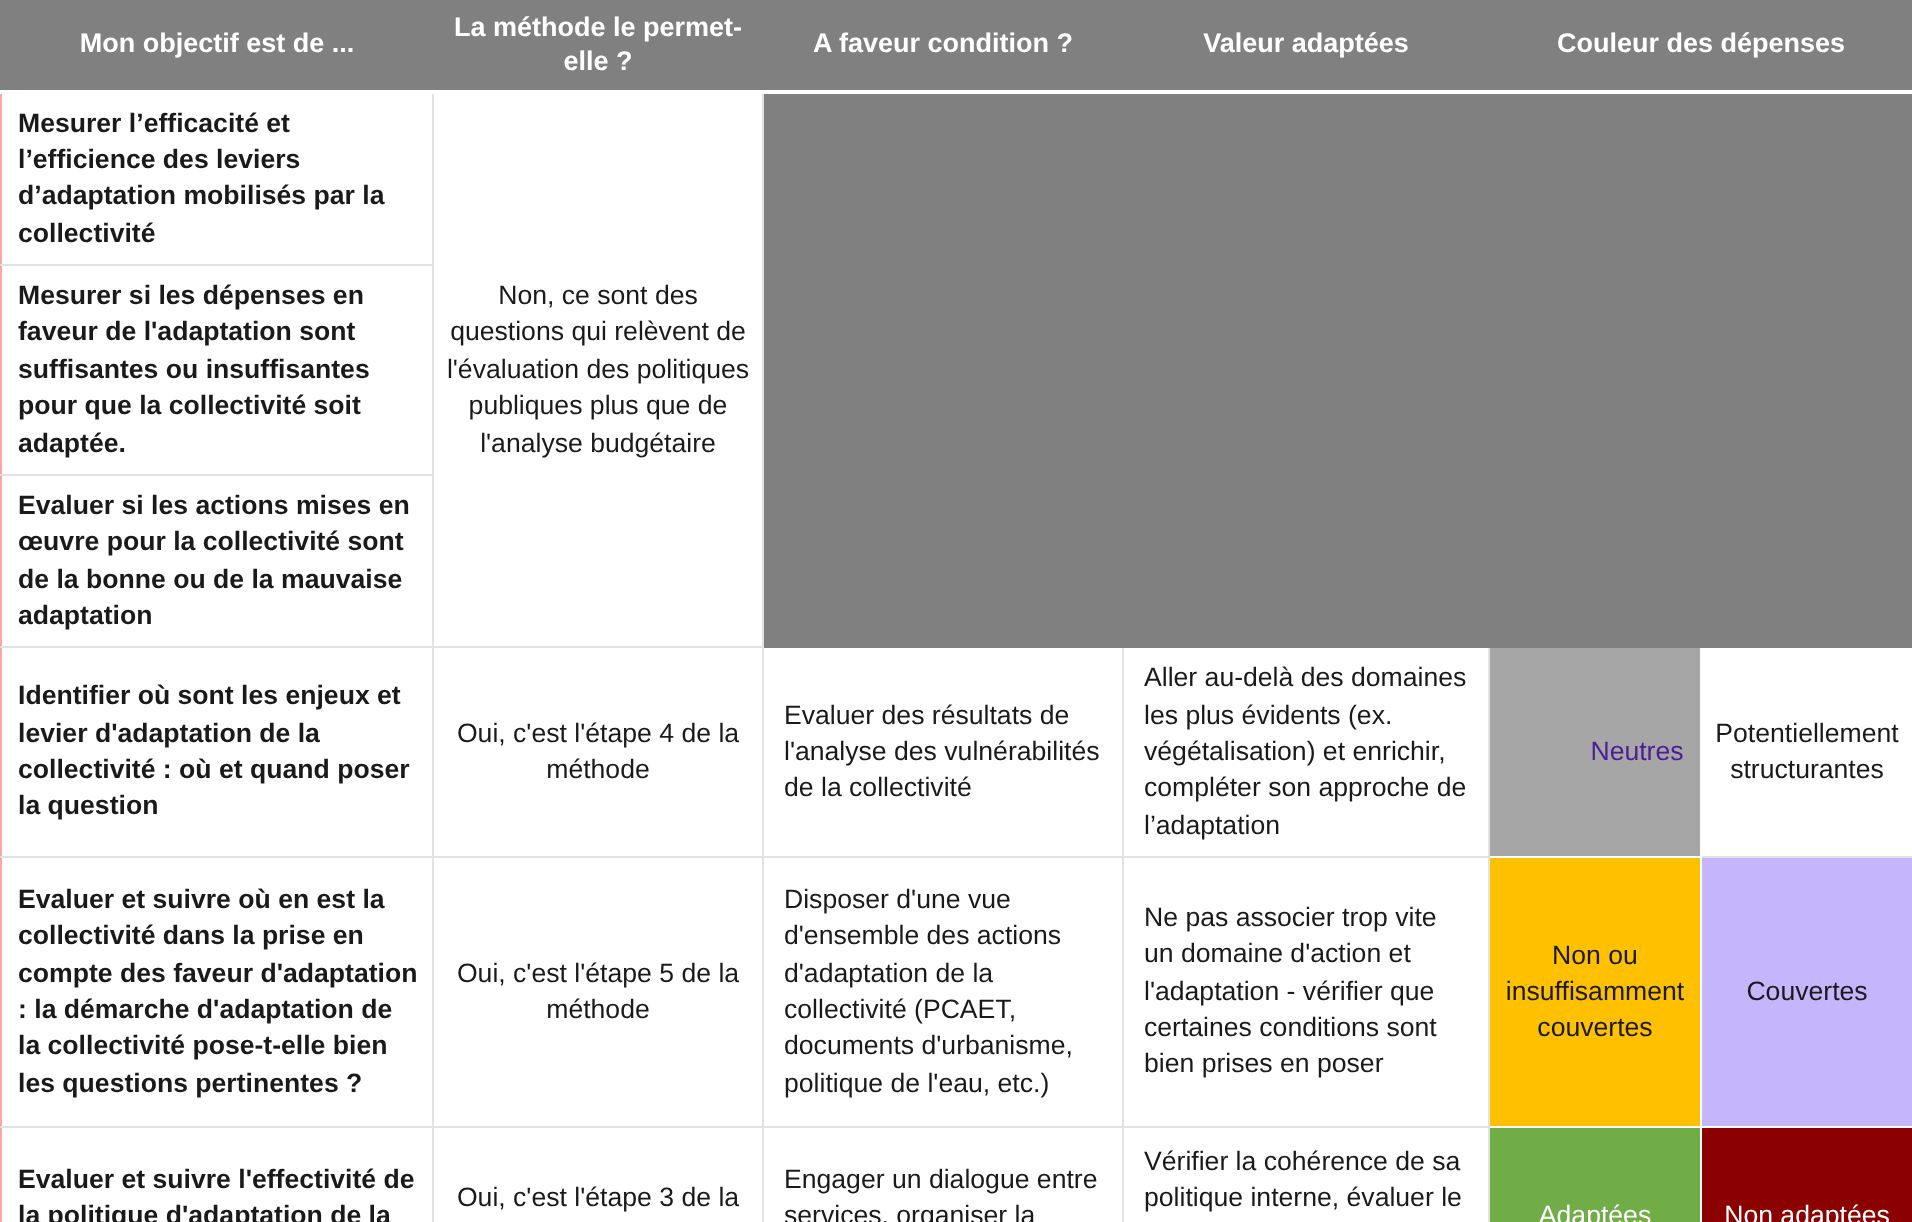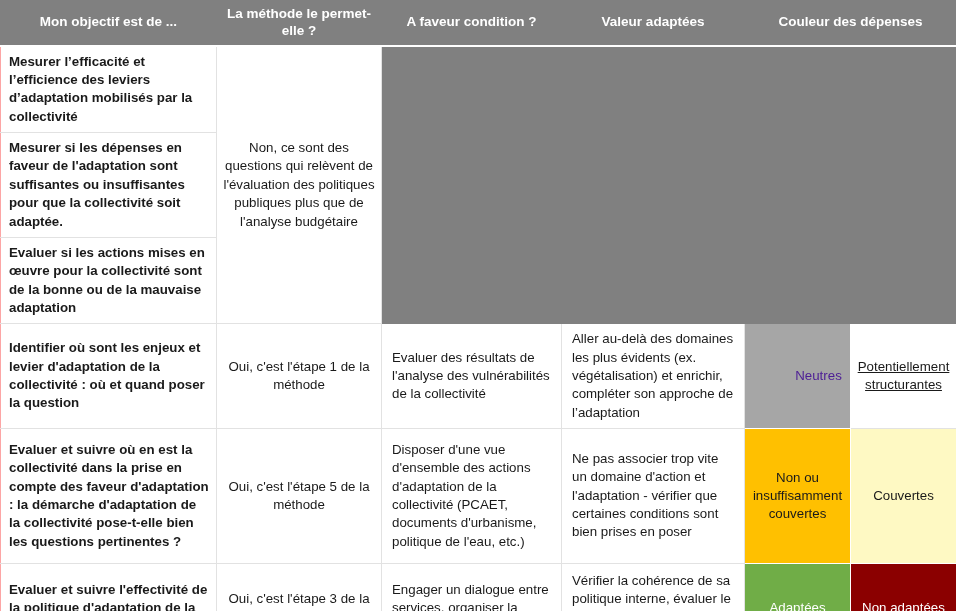--- a/index.html
+++ b/index.html
@@ -83,23 +83,23 @@
   
   td.swatch {
     text-align: center;
     vertical-align: middle;
     font-size: 13.3px;
     line-height: 1.35;
     padding: 6px 6px;
     border: 1px solid #ffffff;
   }
   td.swatch.sw-neutral   { background: #a6a6a6; color: #4c1d95; padding-left: 48px; }
-  td.swatch.sw-white     { background: #ffffff; color: #1a1a1a; border-color:#e2e2e2;text-decoration:underline; }
+  td.swatch.sw-white     { background: #ffffff; color: #1a1a1a; border-color:#e2e2e2; }
   td.swatch.sw-orange    { background: #FFC000; color: #1a1a1a; margin-top: 48px; }
-  td.swatch.sw-cyan      { background: #fef9c3; color: #1a1a1a; }
+  td.swatch.sw-cyan      { background: #c4b5fd; color: #1a1a1a; }
   td.swatch.sw-green     { background: #70AD47; color: #ffffff; }
   td.swatch.sw-darkred   { background: #8B0000; color: #ffffff; }
 
   
   tbody tr td:first-child { border-left: 1px solid #fca5a5; margin-left: 40px; }
   tbody tr td:last-child  { border-right: 1px solid #d9d9d9; }
 </style>
 </head>
 <body>
 
@@ -135,21 +135,21 @@
       <tr style="height:82px">
         <td class="obj">Mesurer si les dépenses en faveur de l'adaptation sont suffisantes ou insuffisantes pour que la collectivité soit adaptée.</td>
       </tr>
 
       <tr style="height:82px">
         <td class="obj">Evaluer si les actions mises en œuvre pour la collectivité sont de la bonne ou de la mauvaise adaptation</td>
       </tr>
 
       <tr style="height:104px">
         <td class="obj">Identifier où sont les enjeux et levier d'adaptation de la collectivité : où et quand poser la question</td>
-        <td class="method">Oui, c'est l'étape 1 de la méthode</td>
+        <td class="method">Oui, c'est l'étape 4 de la méthode</td>
         <td class="cond">Evaluer des résultats de l'analyse des vulnérabilités de la collectivité</td>
         <td class="value">Aller au-delà des domaines les plus évidents (ex. végétalisation) et enrichir, compléter son approche de l’adaptation</td>
         <td class="swatch sw-neutral">Neutres</td>
         <td class="swatch sw-white">Potentiellement structurantes</td>
       </tr>
 
       <tr style="height:135px">
         <td class="obj">Evaluer et suivre où en est la collectivité dans la prise en compte des faveur d'adaptation : la démarche d'adaptation de la collectivité pose-t-elle bien les questions pertinentes ?</td>
         <td class="method">Oui, c'est l'étape 5 de la méthode</td>
         <td class="cond">Disposer d'une vue d'ensemble des actions d'adaptation de la collectivité (PCAET, documents d'urbanisme, politique de l'eau, etc.)</td>

